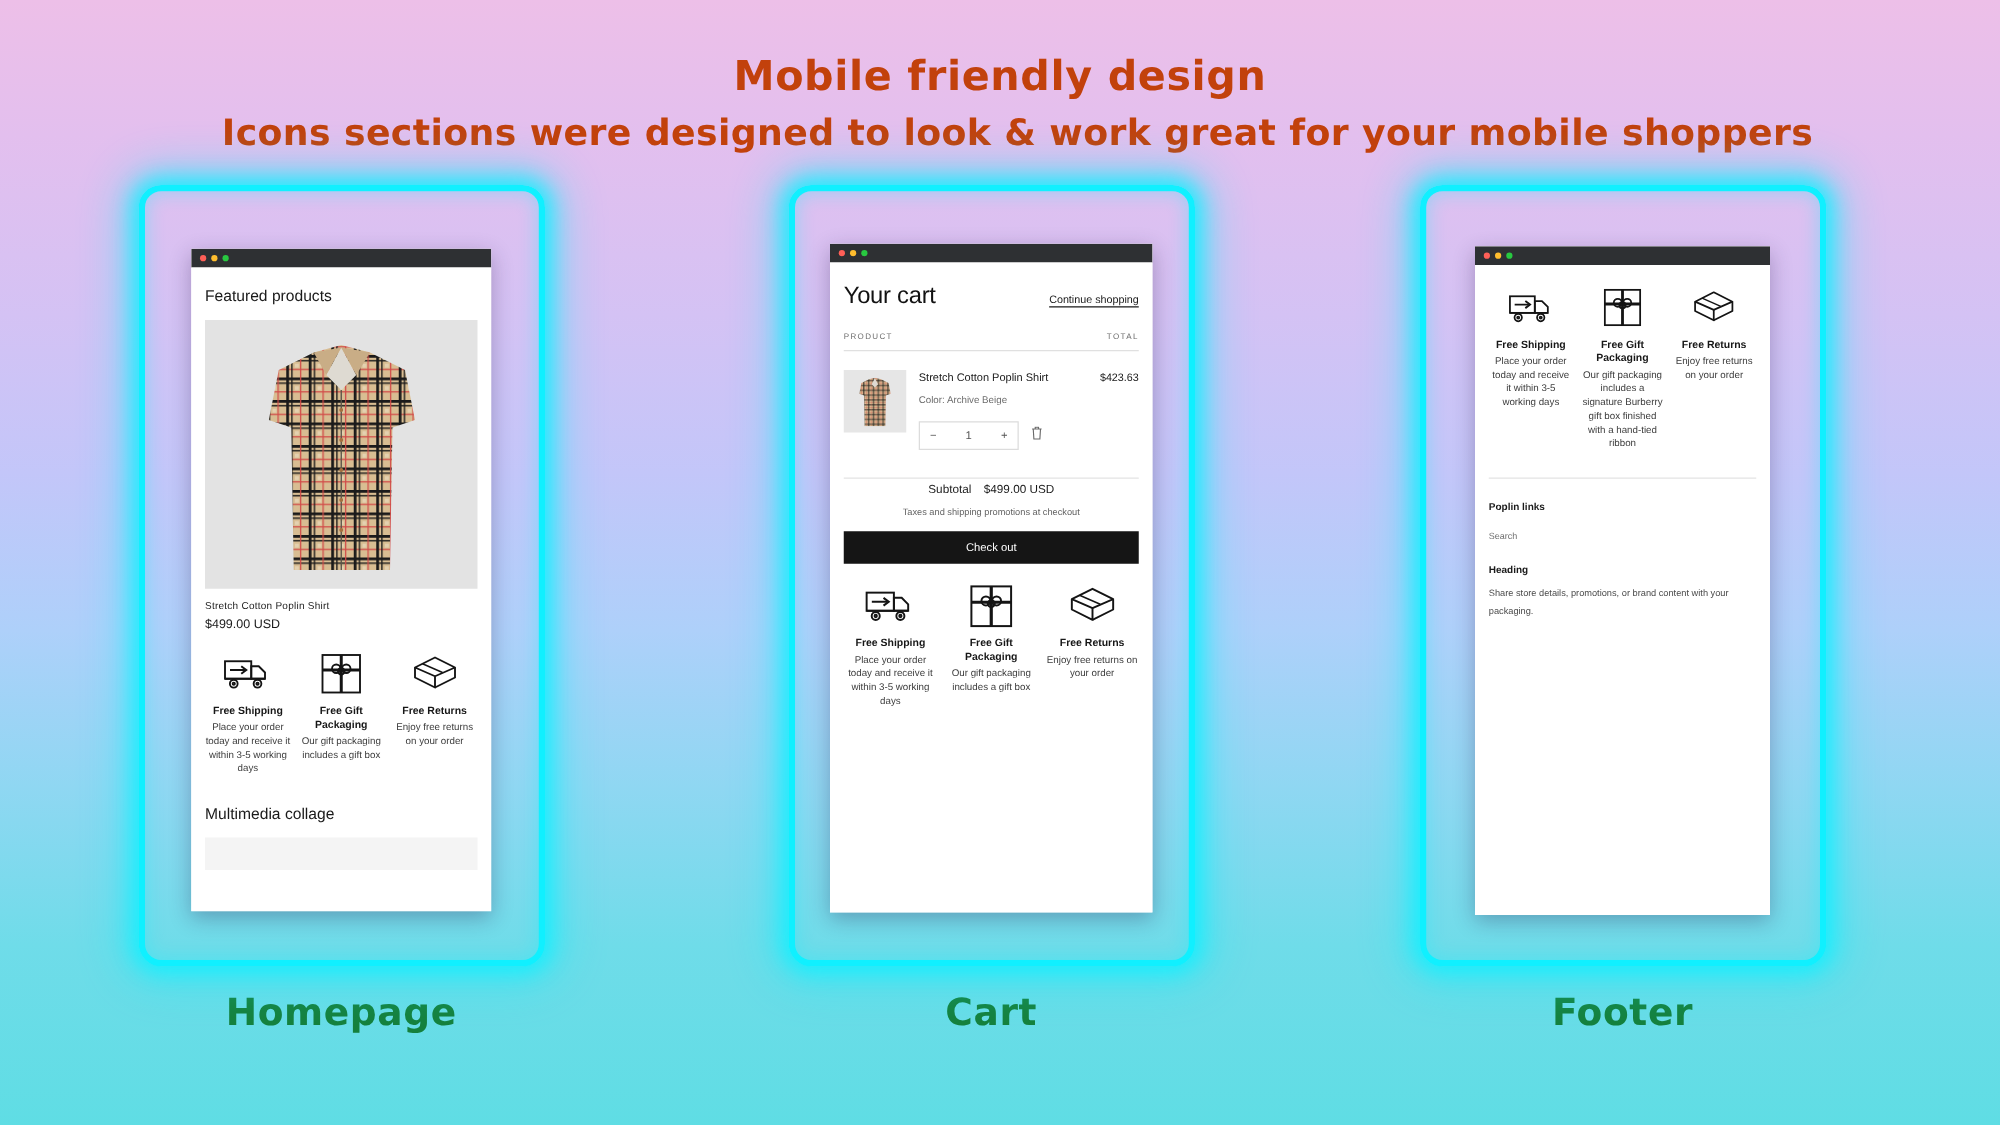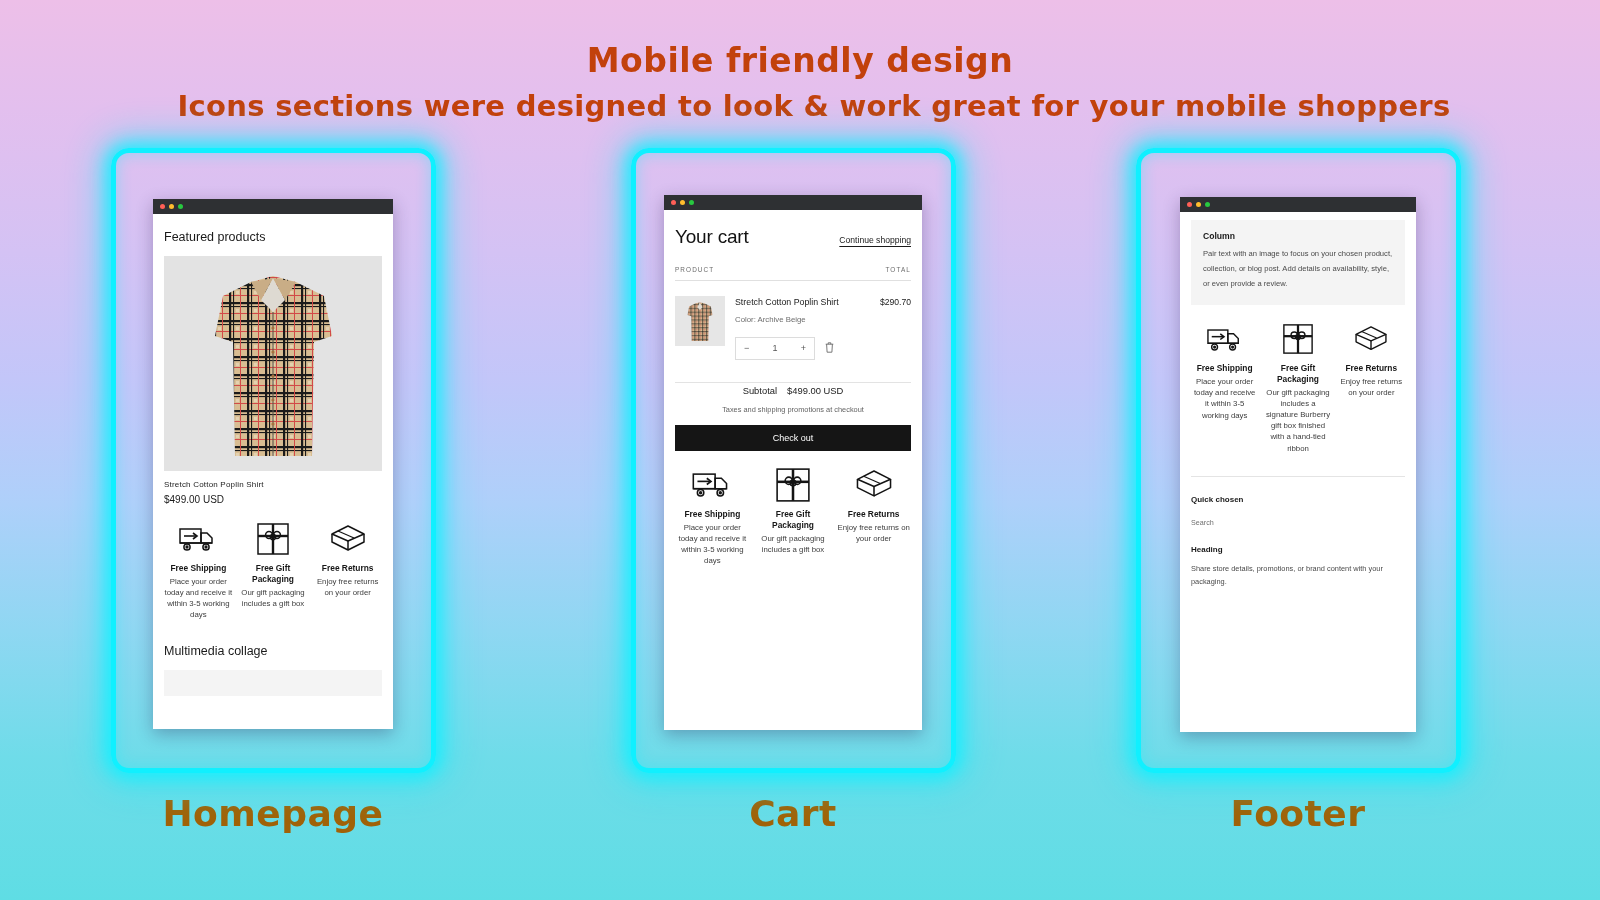--- a/index.html
+++ b/index.html
@@ -247,23 +247,23 @@
   .col-title { font-size: 8.6px; font-weight: 700; color: #1a1a1a; }
   .col-text { font-size: 7.6px; color: #4a4a4a; line-height: 1.95; margin-top: 6px; }
   .foot-rule { height: 1px; background: #e4e4e4; margin-top: 22px; }
   .foot-h { font-size: 8px; font-weight: 700; color: #1a1a1a; margin-top: 18px; }
   .foot-link { font-size: 7.2px; color: #6f6f6f; margin-top: 14px; }
   .foot-p { font-size: 7.4px; color: #4a4a4a; line-height: 1.85; margin-top: 8px; }
 
   
   .caption {
     margin-top: 20px;
-    font-size: 36px;
+    font-size: 30px;
     font-weight: 700;
-    color: #a16207;
+    color: #15803d;
     letter-spacing: 0.5px;
     font-family: "DejaVu Sans", sans-serif;
   }
 
   
   .shirt-wrap { width: 100%; height: 100%; display: flex; align-items: center; justify-content: center; }
 </style>
 </head>
 <body>
 
@@ -418,21 +418,21 @@
                 </defs>
                 <g clip-path="url(#shirtclip2)">
                   <rect x="0" y="0" width="125" height="195" fill="url(#plaid2)"></rect>
                 </g>
                 <path d="M62 12 L50 34 L62 46 L74 34 Z" fill="#dedad2"></path>
               </svg>
             </div>
             <div class="cart-info">
               <div class="cart-prod">
                 <span class="nm">Stretch Cotton Poplin Shirt</span>
-                <span class="pr">$290.70</span>
+                <span class="pr">$423.63</span>
               </div>
               <div class="cart-variant">Color: Archive Beige</div>
               <div class="qty-row">
                 <div class="stepper">
                   <span>−</span>
                   <span>1</span>
                   <span>+</span>
                 </div>
                 <span class="trash">
                   <svg width="9" height="11" viewBox="0 0 9 11" fill="none" stroke="#6a6a6a" stroke-width="0.9">
@@ -509,24 +509,20 @@
 
   <div class="mock-col c3">
     <div class="neon-frame">
       <div class="win c3">
         <div class="titlebar">
           <span class="dot r"></span>
           <span class="dot y"></span>
           <span class="dot g"></span>
         </div>
         <div class="win-body">
-          <div class="col-card">
-            <div class="col-title">Column</div>
-            <div class="col-text">Pair text with an image to focus on your chosen product, collection, or blog post. Add details on availability, style, or even provide a review.</div>
-          </div>
 
           <div class="icons-row">
             <div class="icon-cell">
               <div class="icon-art">
                 <svg width="36" height="25" viewBox="0 0 38 26" fill="none" stroke="#141414" stroke-width="1.5">
                   <rect x="1" y="3" width="21" height="14"></rect>
                   <path d="M22 7 h6 l5 5 v5 h-11 z"></path>
                   <line x1="1" y1="17" x2="33" y2="17"></line>
                   <circle cx="8" cy="21" r="3.1"></circle>
                     <circle cx="8" cy="21" r="0.9"></circle>
@@ -563,21 +559,21 @@
                   <path d="M34 10 v8 l-16 8"></path>
                   <path d="M8 7 L24 14" stroke-width="1.2"></path>
                 </svg>
               </div>
               <div class="icon-head">Free Returns</div>
               <div class="icon-body">Enjoy free returns on your order</div>
             </div>
           </div>
 
           <div class="foot-rule"></div>
-          <div class="foot-h">Quick chosen</div>
+          <div class="foot-h">Poplin links</div>
           <div class="foot-link">Search</div>
           <div class="foot-h">Heading</div>
           <div class="foot-p">Share store details, promotions, or brand content with your packaging.</div>
         </div>
       </div>
     </div>
     <div class="caption">Footer</div>
   </div>
 
 </div>

